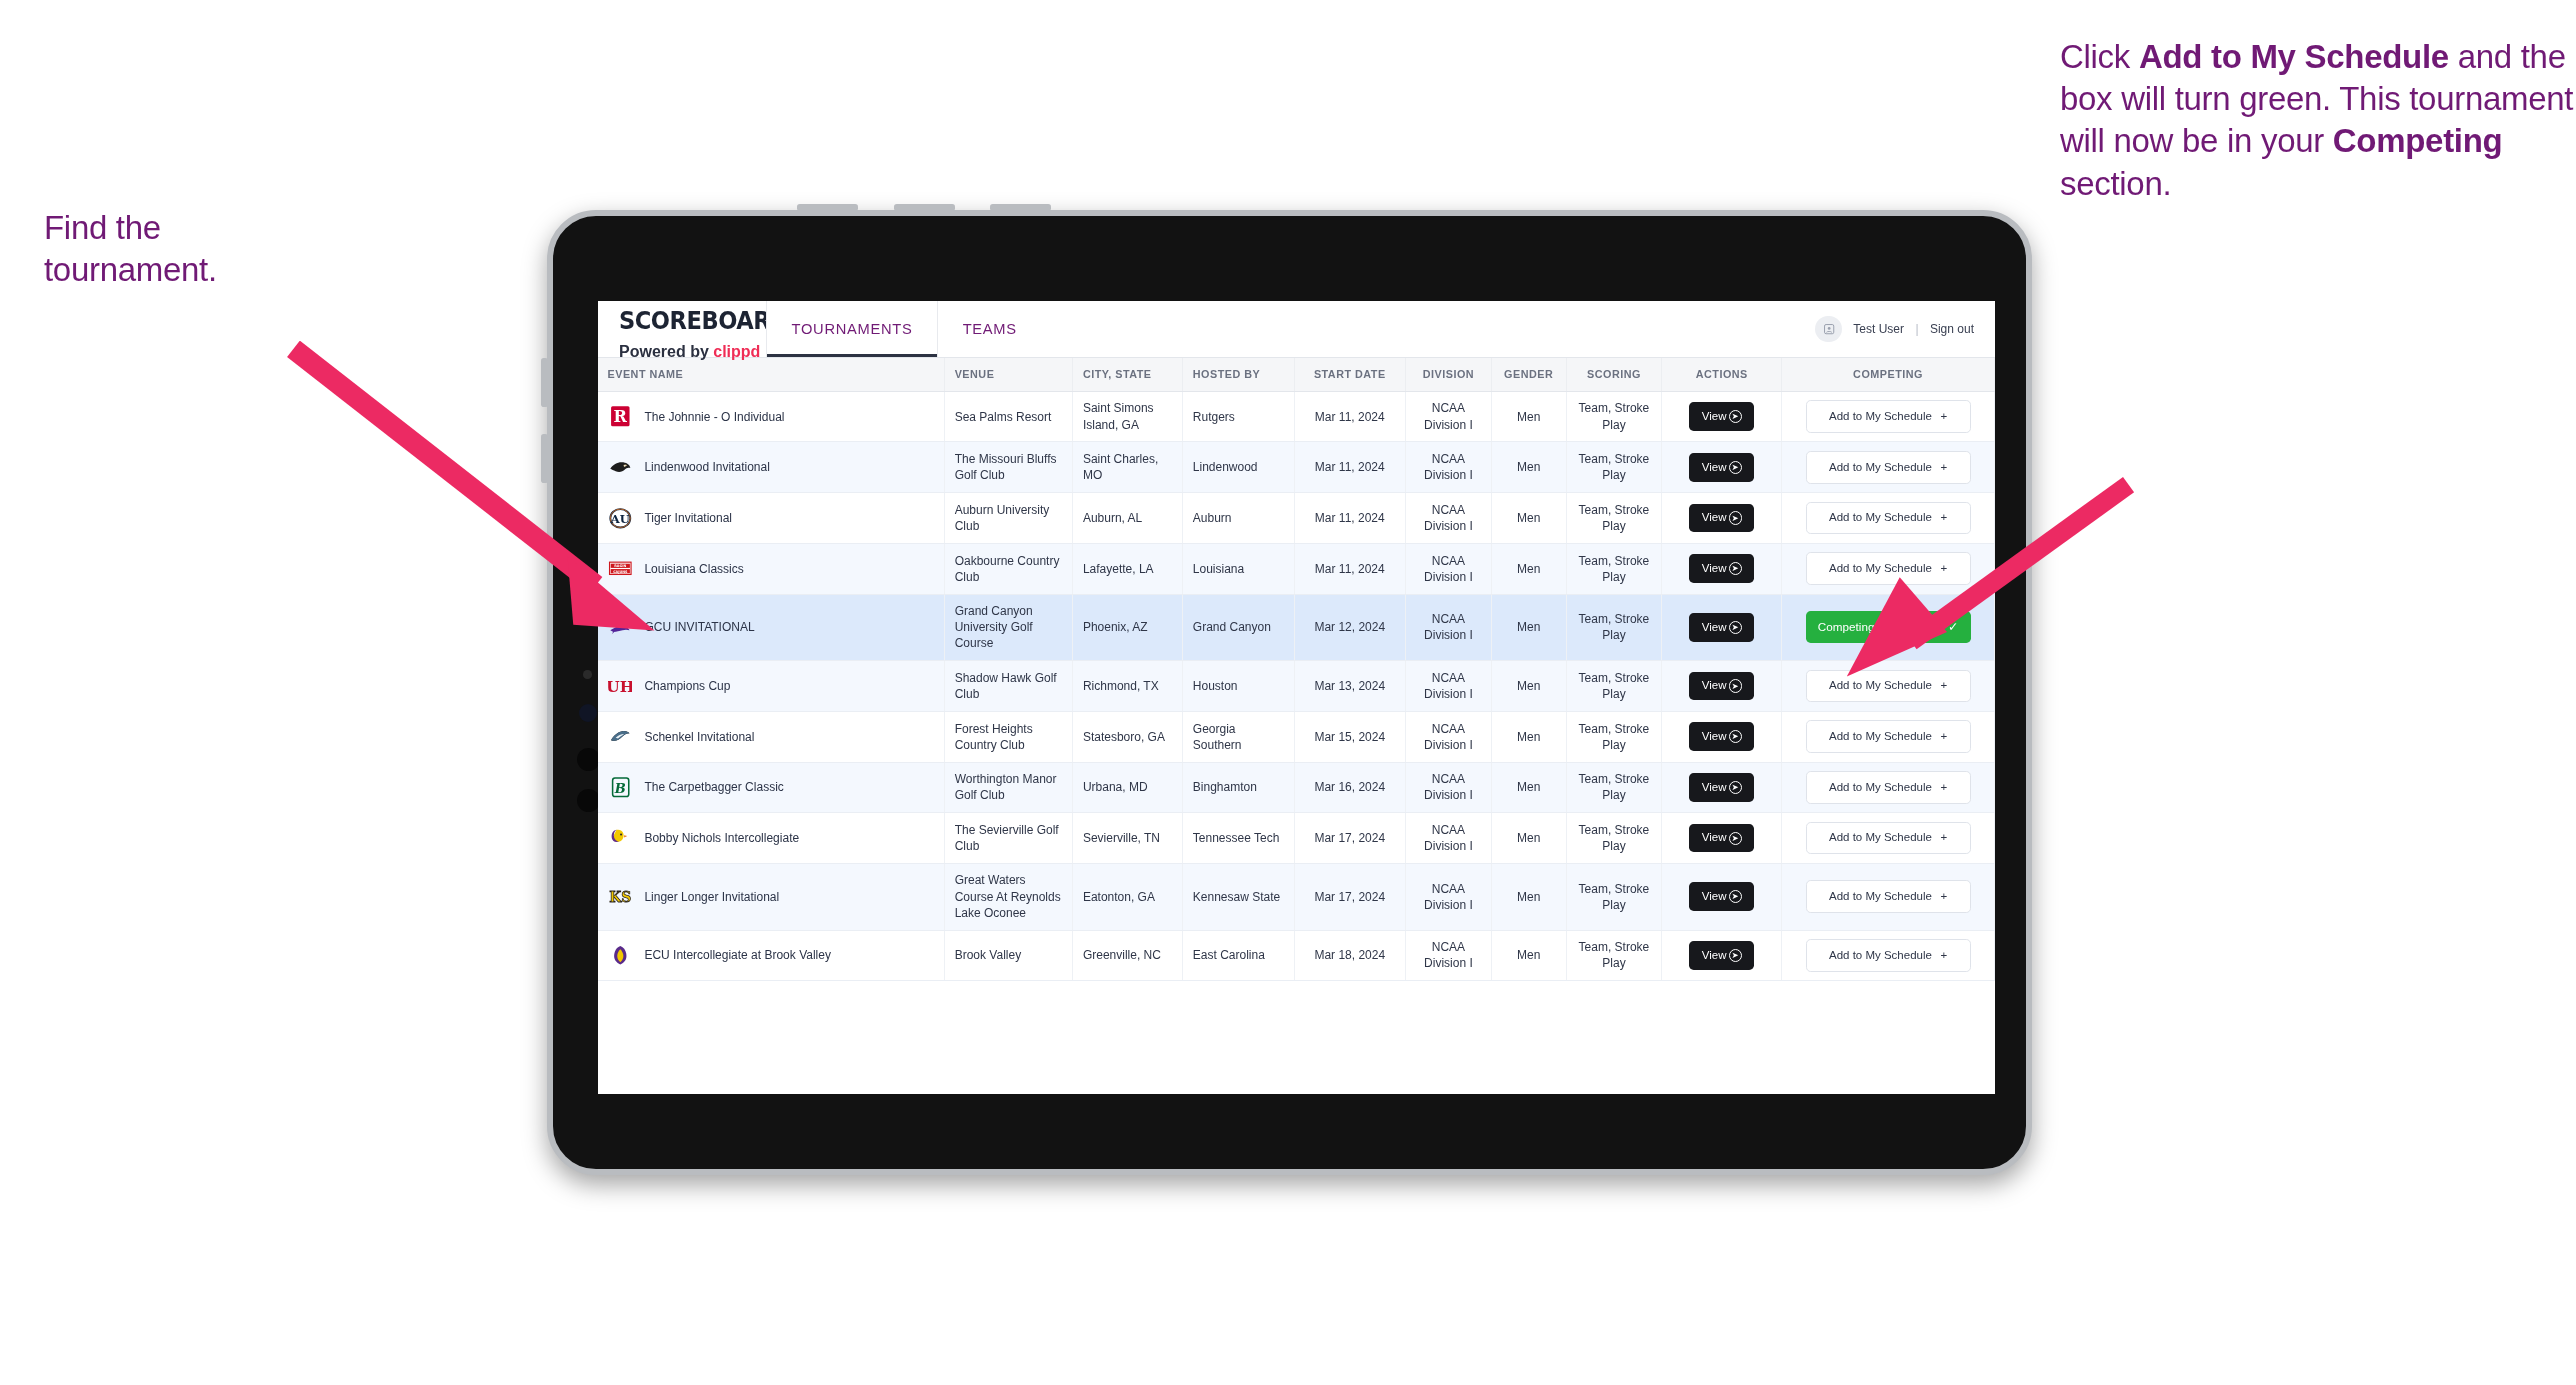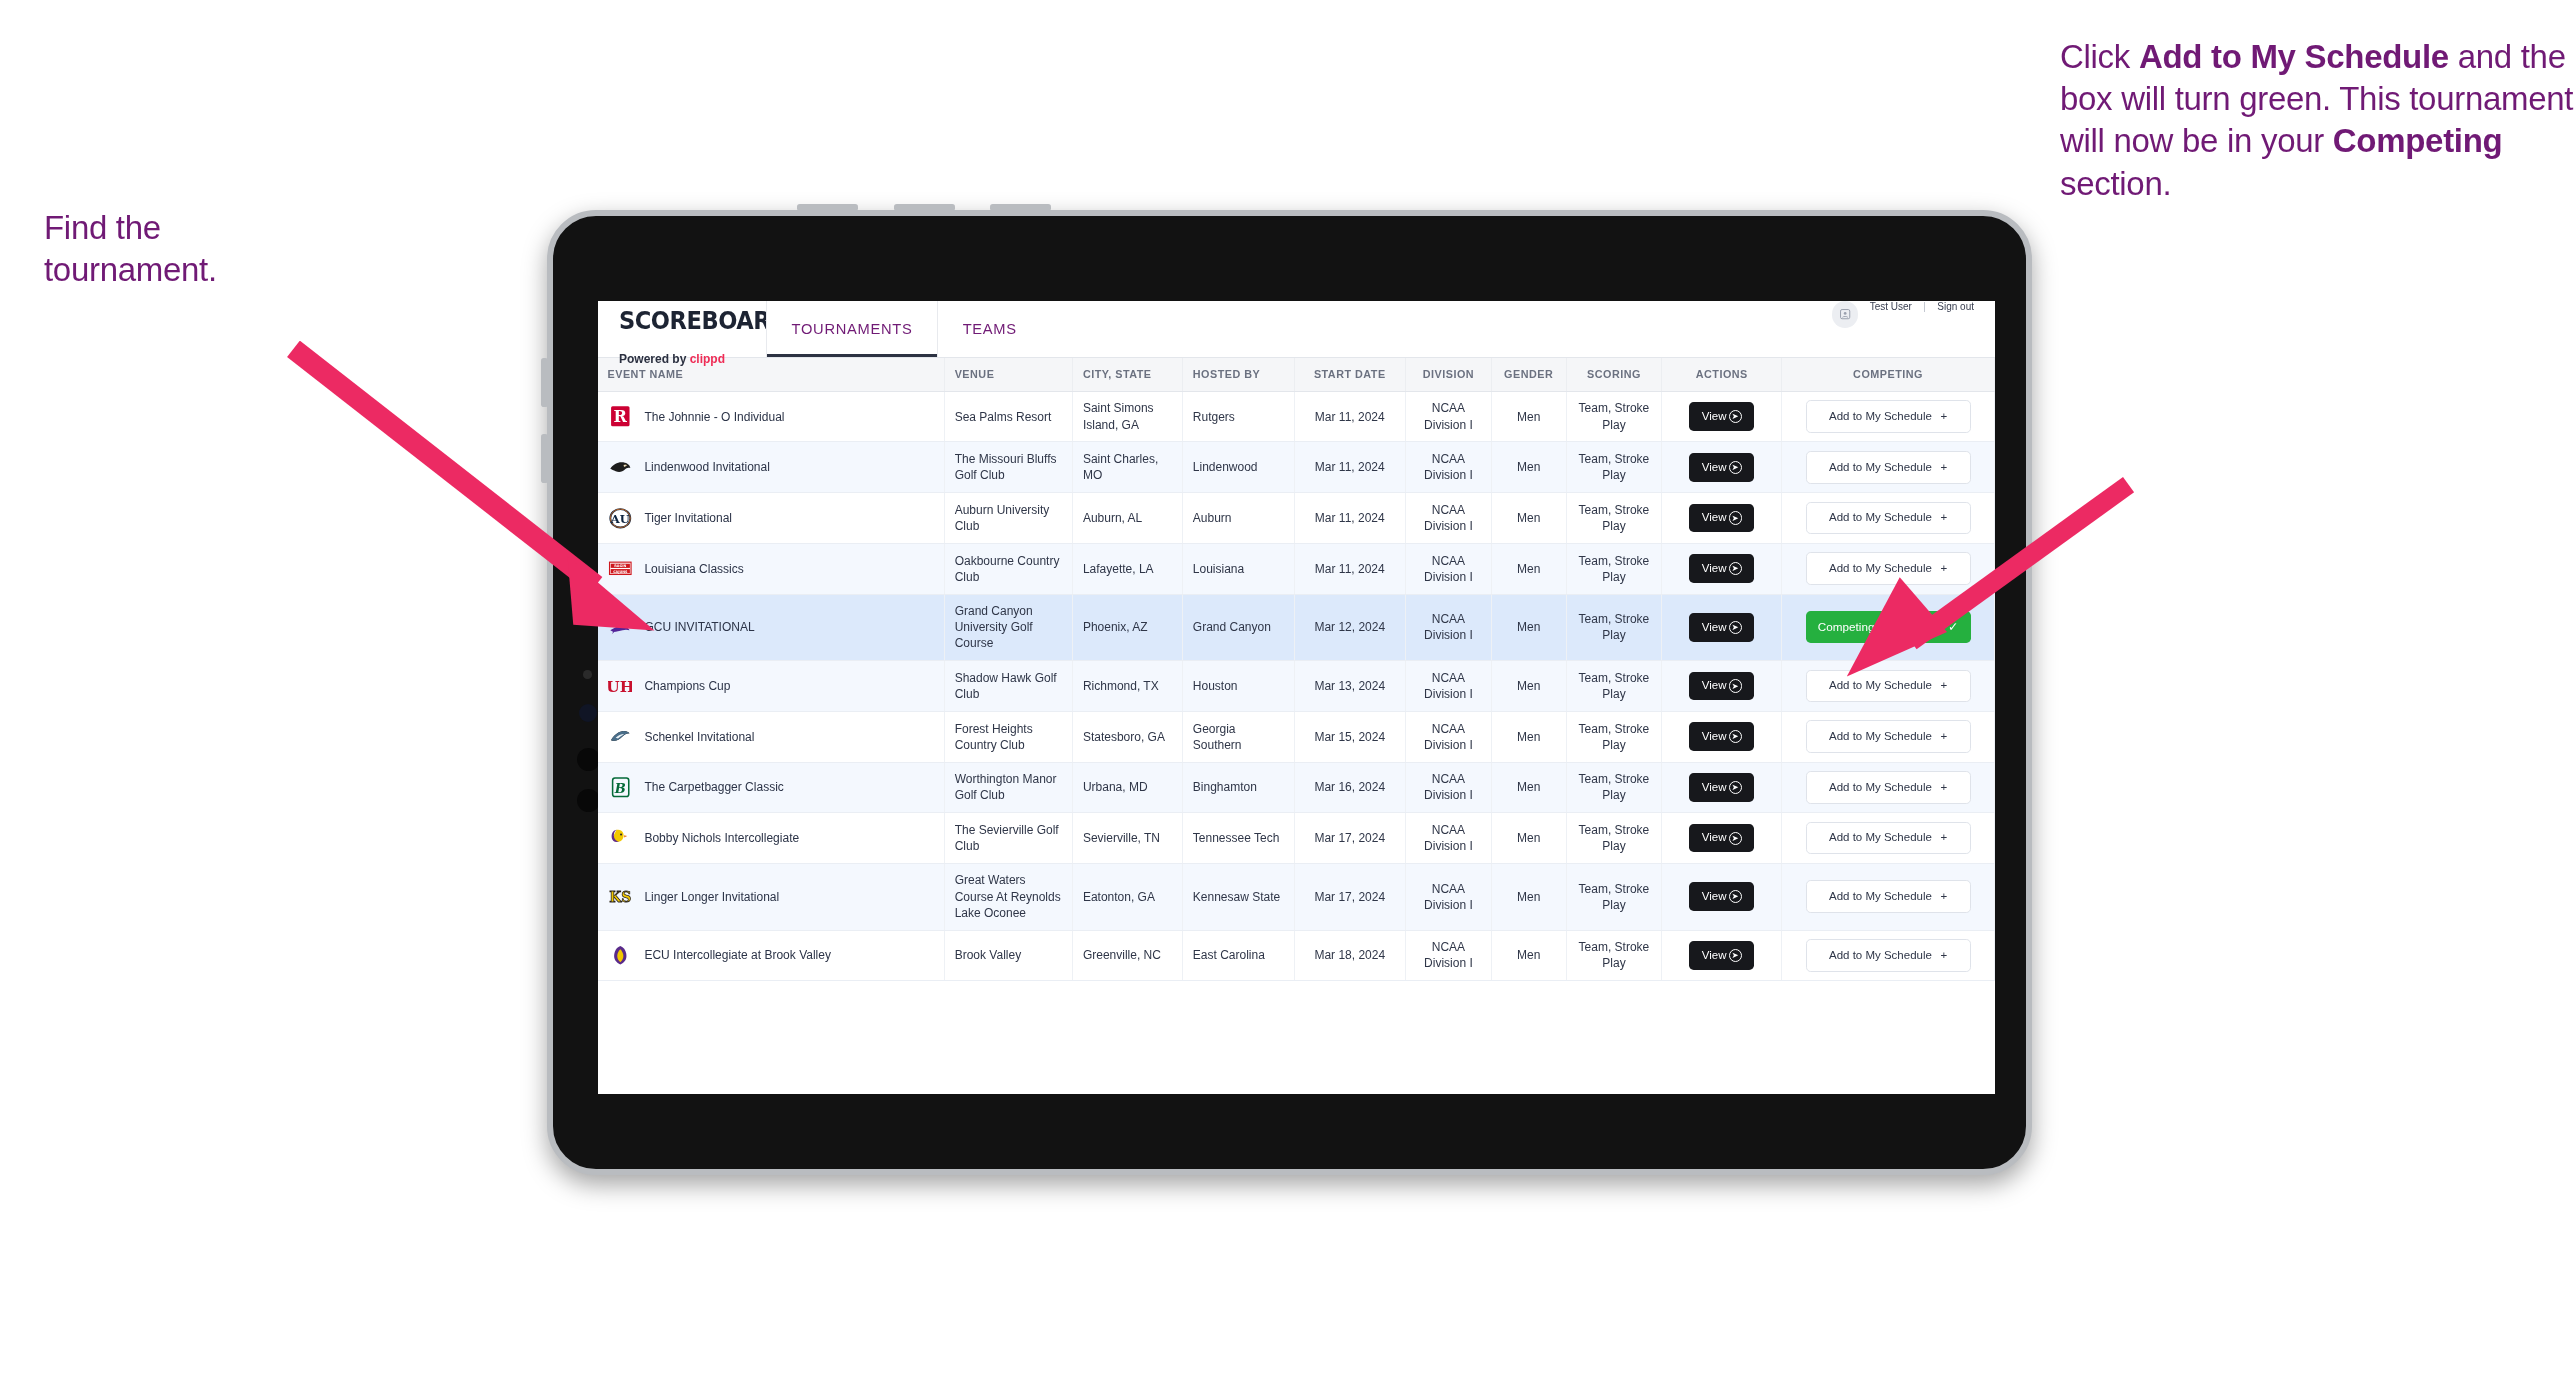--- a/index.html
+++ b/index.html
@@ -63,36 +63,36 @@
     position: relative;
   }
   #brand { padding: 7.6px 0 0 21px; width: 168px; flex:none; }
   #brand .wordmark {
     font-family: "DejaVu Sans", sans-serif;
     font-weight: 700; font-size: 24px; letter-spacing: -0.5px;
     color:#1d2433; line-height: 1;
     transform: scaleX(0.94); transform-origin: left center;
   }
   #brand .powered {
-    margin-top: 19px; font-size: 12px; color:#2b3040; font-weight:600;
+    margin-top: 10px; font-size: 16px; color:#2b3040; font-weight:600;
   }
   #brand .powered .clippd { color:#ef2d56; font-weight:800; }
   .navtab {
     display:flex; align-items:center; padding: 0 24.6px;
     font-size: 14.7px; color:#701a75; letter-spacing: 0.7px;
     cursor: pointer; position: relative; background:#fff;
   }
   .navtab.active::after {
     content:""; position:absolute; left:0; right:0; bottom:0;
     height: 2.8px; background:#2c3242;
   }
   .navtab.active { border-left:0.9px solid #e8eaee; border-right:0.9px solid #e8eaee; }
   #user-area {
-    margin-left:auto; display:flex; align-items:flex-start; gap:11.4px;
-    padding-right: 21px; font-size: 10px; color:#3a4052;
+    margin-left:auto; display:flex; align-items:center; gap:11.4px;
+    padding-right: 21px; font-size: 12px; color:#3a4052;
   }
   #avatar {
     width: 26.5px; height: 26.5px; border-radius:50%;
     background:#eceef2; display:flex; align-items:center; justify-content:center;
     color:#9aa0ae; font-size: 12.3px;
   }
   #user-area .sep { color:#b9bdc8; }
   #user-area .lnk { cursor:pointer; }
 
   

